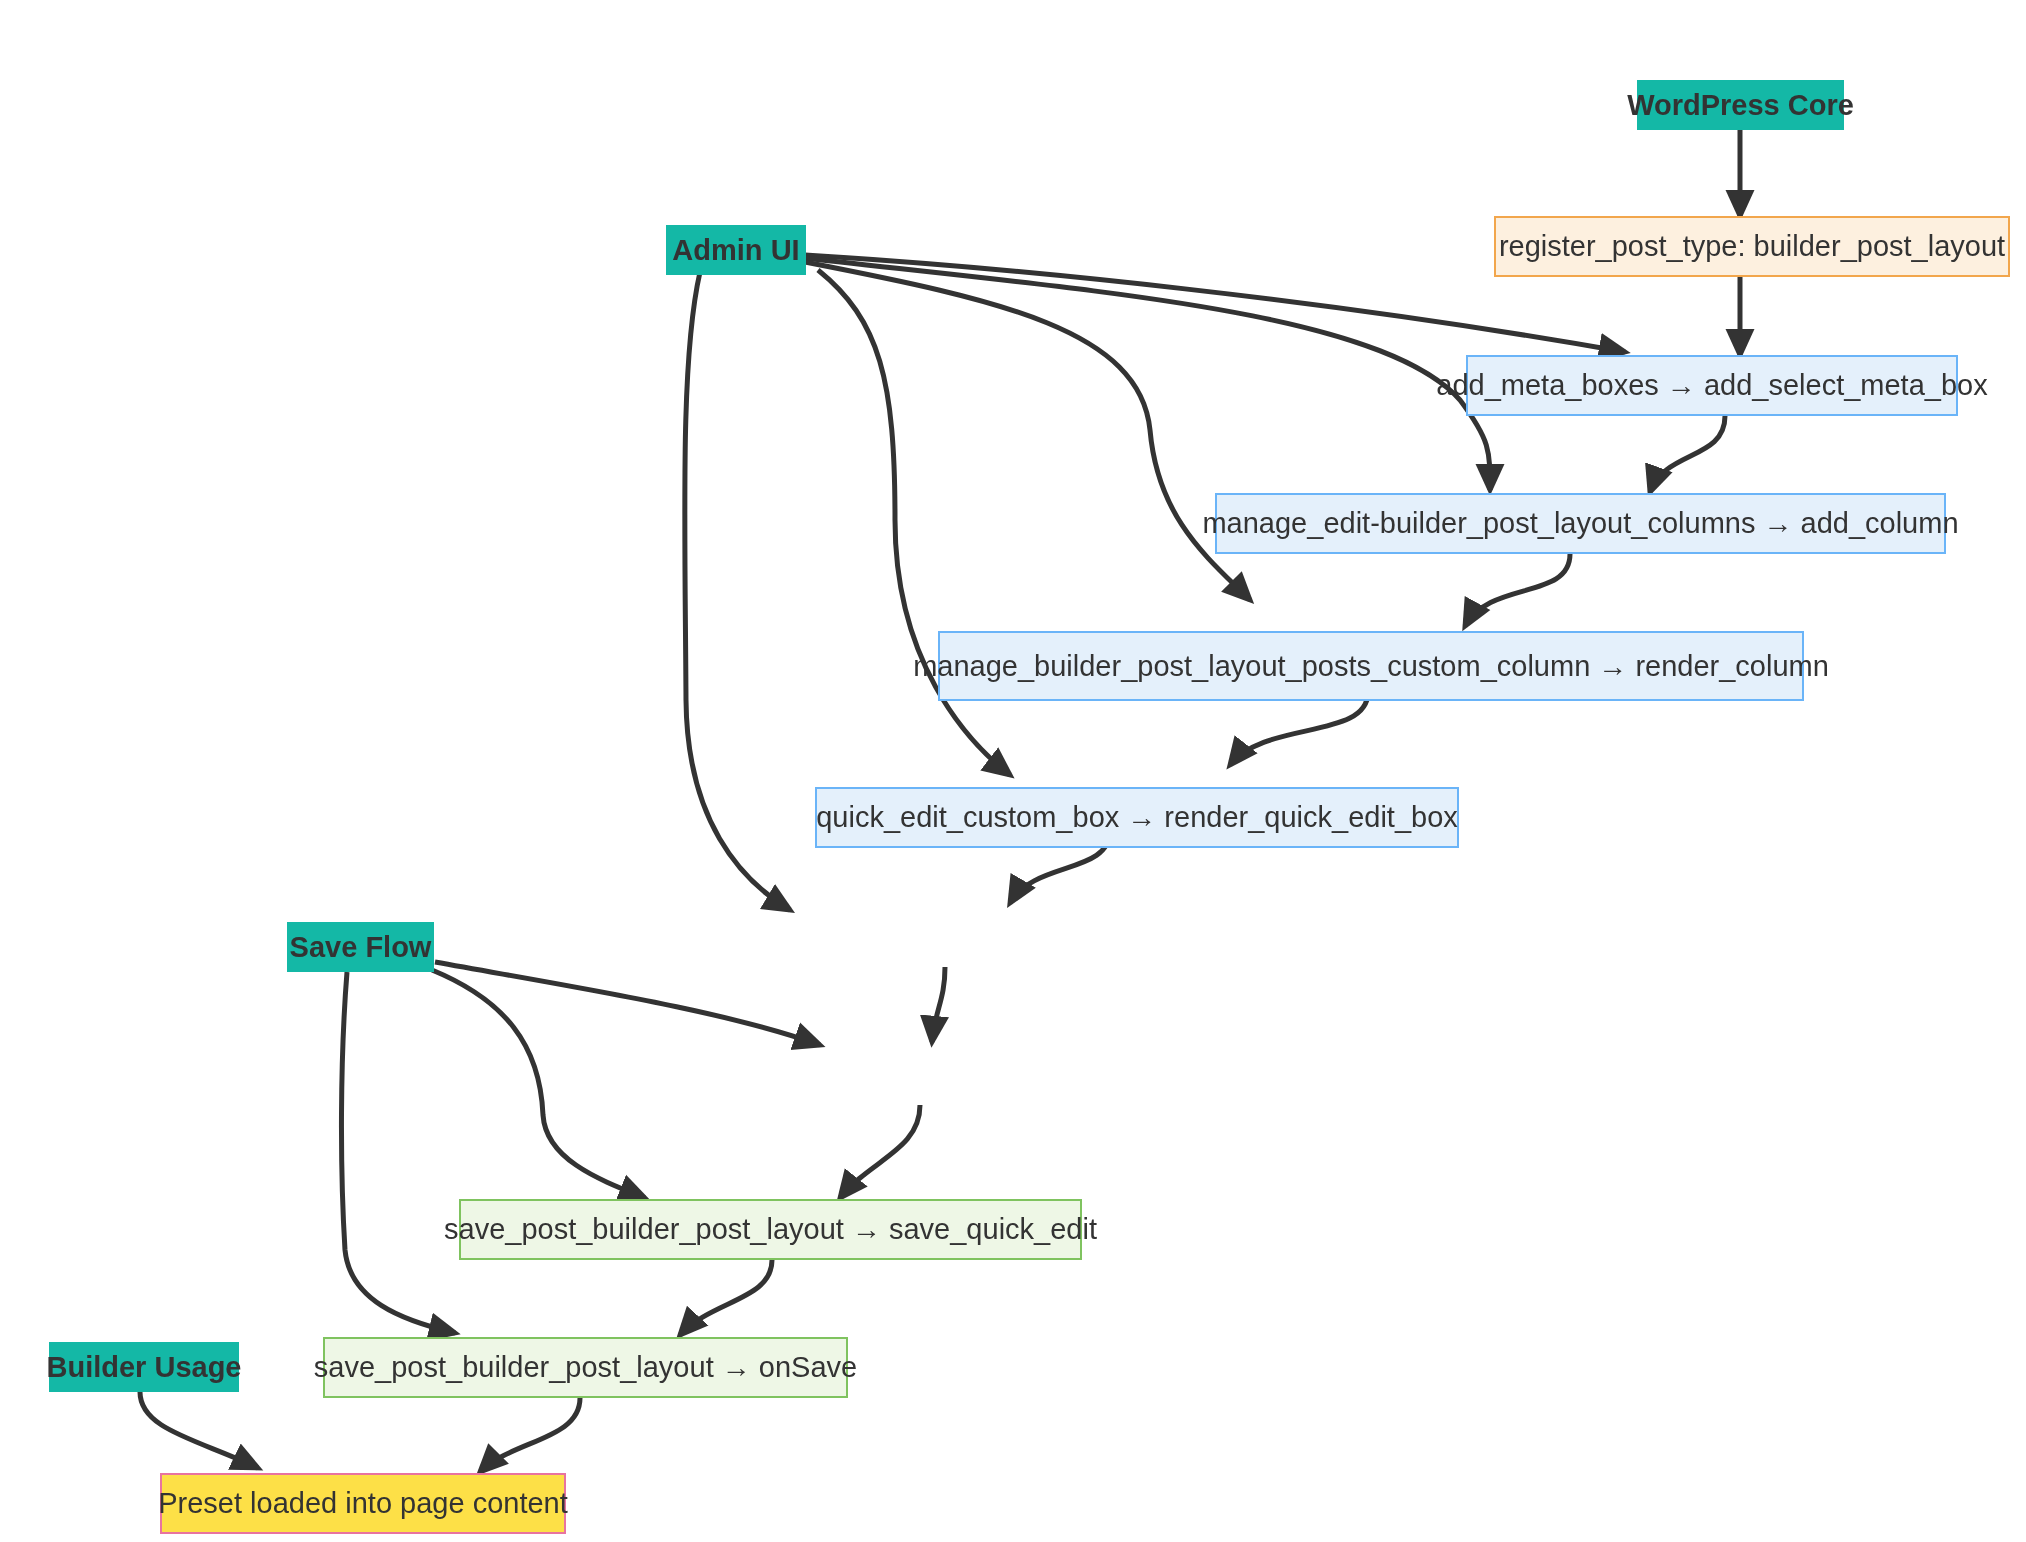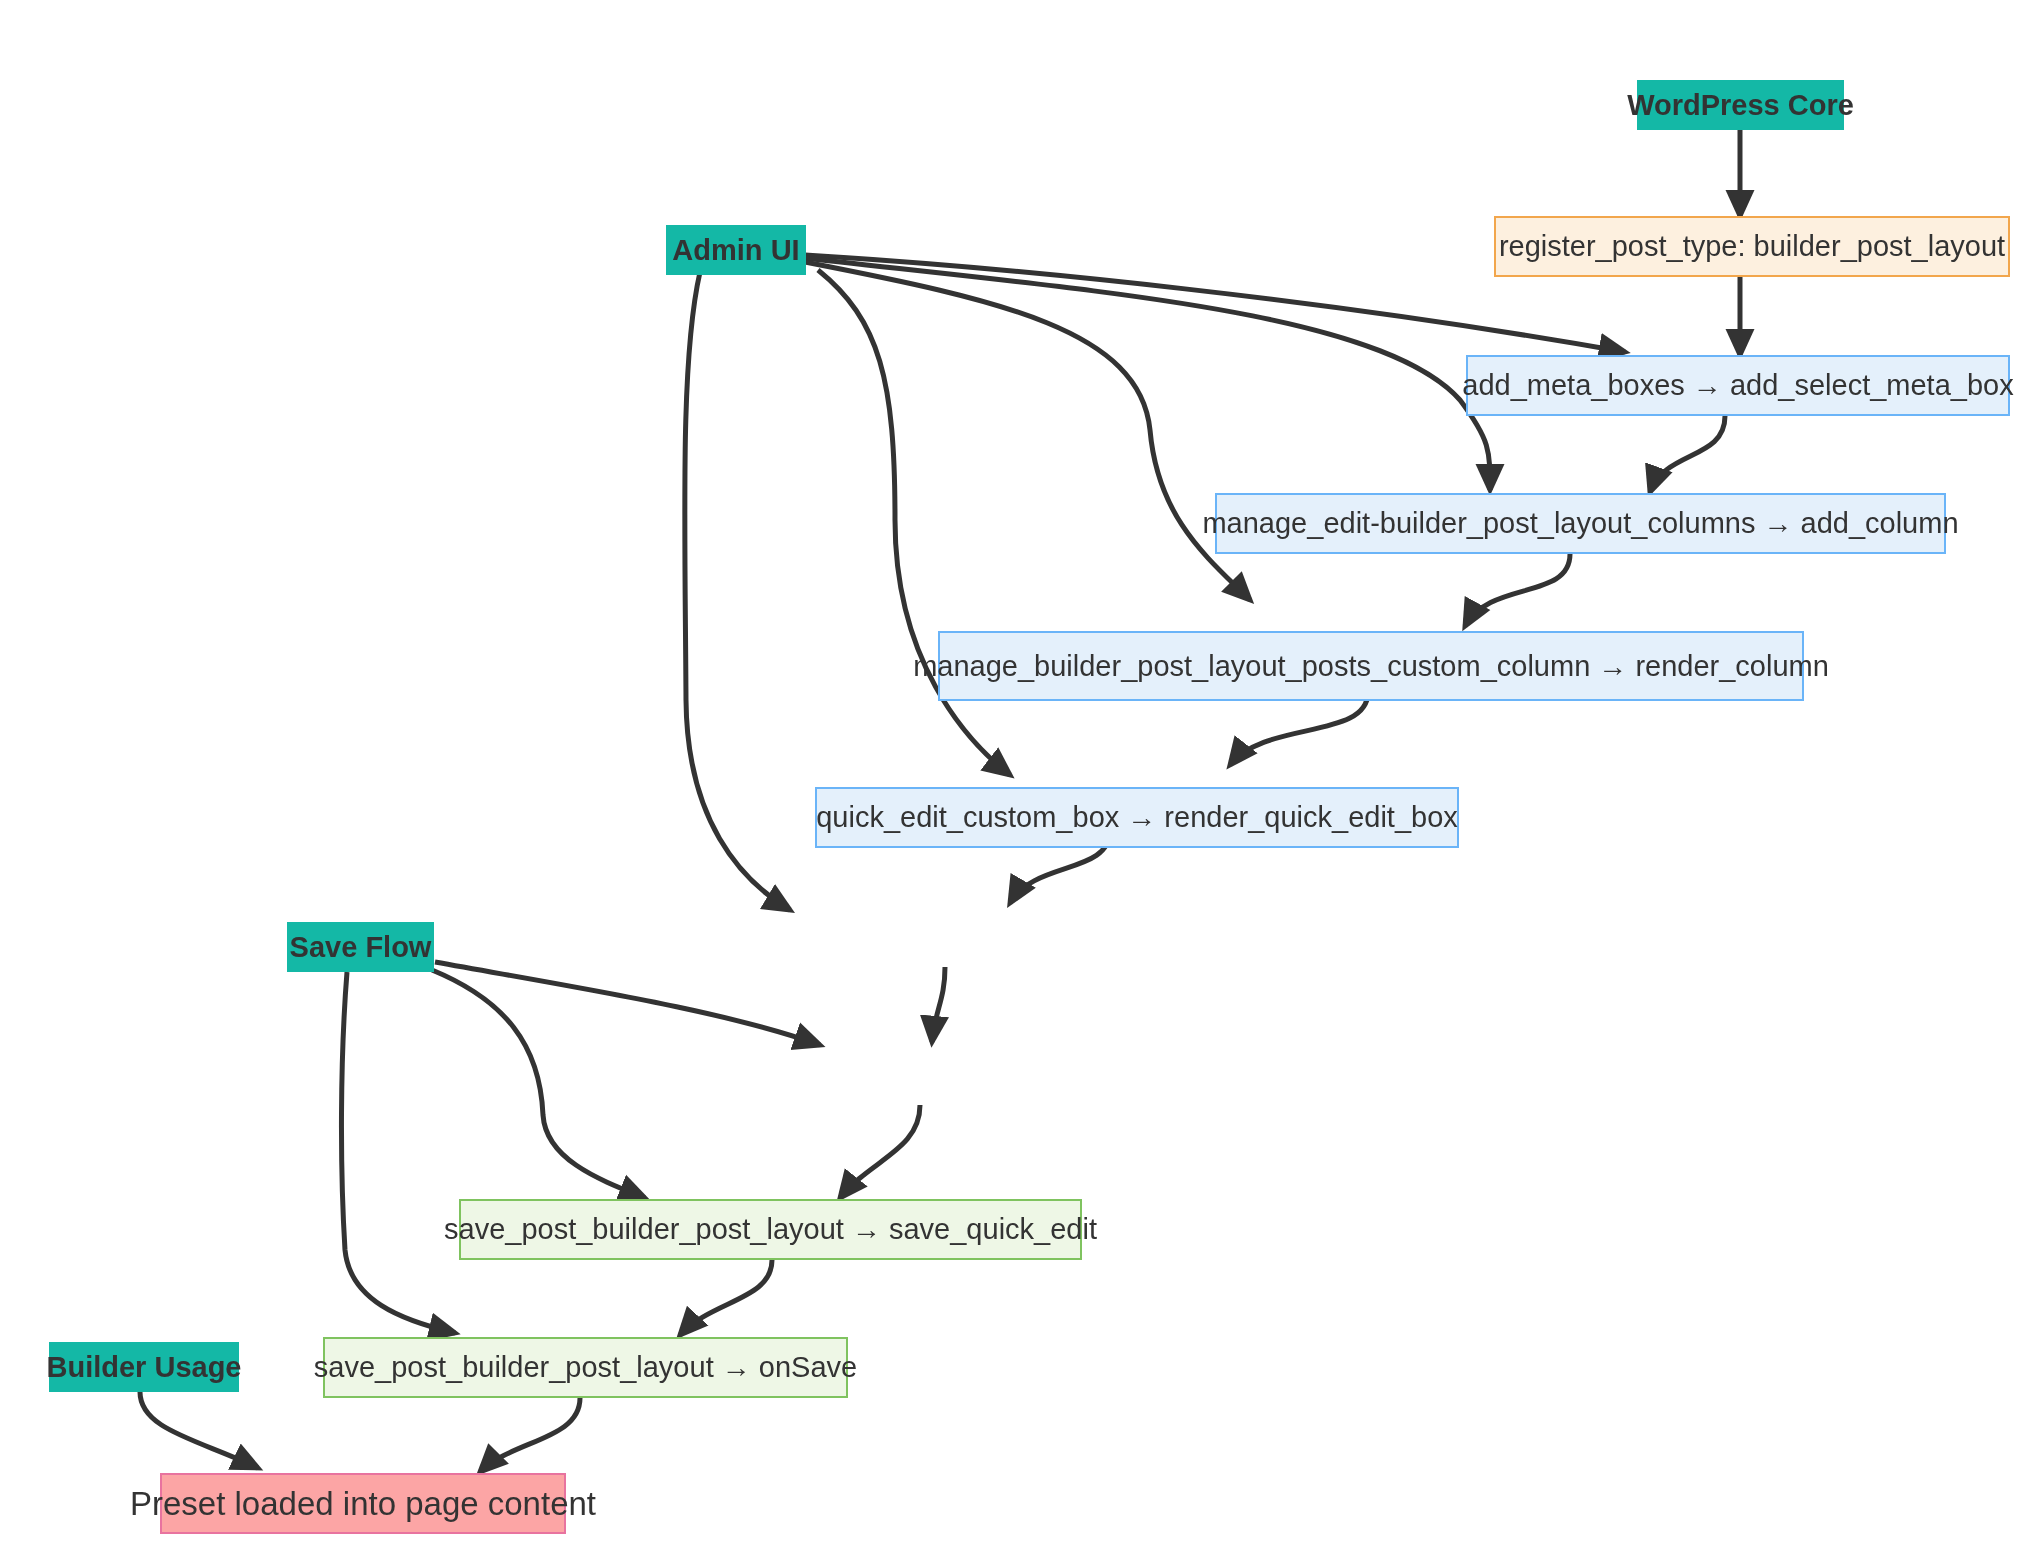--- a/index.html
+++ b/index.html
@@ -63,23 +63,23 @@
   }
   
   .n-green {
     background: #eef7e6;
     border-color: #7fc35f;
     font-size: 29px;
     color: #333333;
   }
   
   .n-pink {
-    background: #fca5a5;
+    background: #fde047;
     border-color: #e8739f;
-    font-size: 33px;
+    font-size: 29px;
     color: #333333;
   }
   
   .n-group {
     background: #14b8a6;
     border: none;
     font-size: 29px;
     font-weight: bold;
     color: #3c3c3c;
     padding: 0 16px;
@@ -149,21 +149,21 @@
   </div>
 
   <div class="node-box n-group" style="left:49px; top:1342px; width:190px; height:50px;">
     <span class="node-label">Builder Usage</span>
   </div>
 
   <div class="node-box n-orange" style="left:1494px; top:216px; width:516px; height:61px;">
     <span class="node-label">register_post_type: builder_post_layout</span>
   </div>
 
-  <div class="node-box n-blue" style="left:1466px; top:355px; width:544px; height:61px;text-align:center;">
+  <div class="node-box n-blue" style="left:1466px; top:355px; width:492px; height:61px;text-align:center;">
     <span class="node-label">add_meta_boxes → add_select_meta_box</span>
   </div>
 
   <div class="node-box n-blue" style="left:1215px; top:493px; width:731px; height:61px;">
     <span class="node-label">manage_edit-builder_post_layout_columns → add_column</span>
   </div>
 
   <div class="node-box n-blue" style="left:938px; top:631px; width:866px; height:70px;">
     <span class="node-label">manage_builder_post_layout_posts_custom_column → render_column</span>
   </div>

